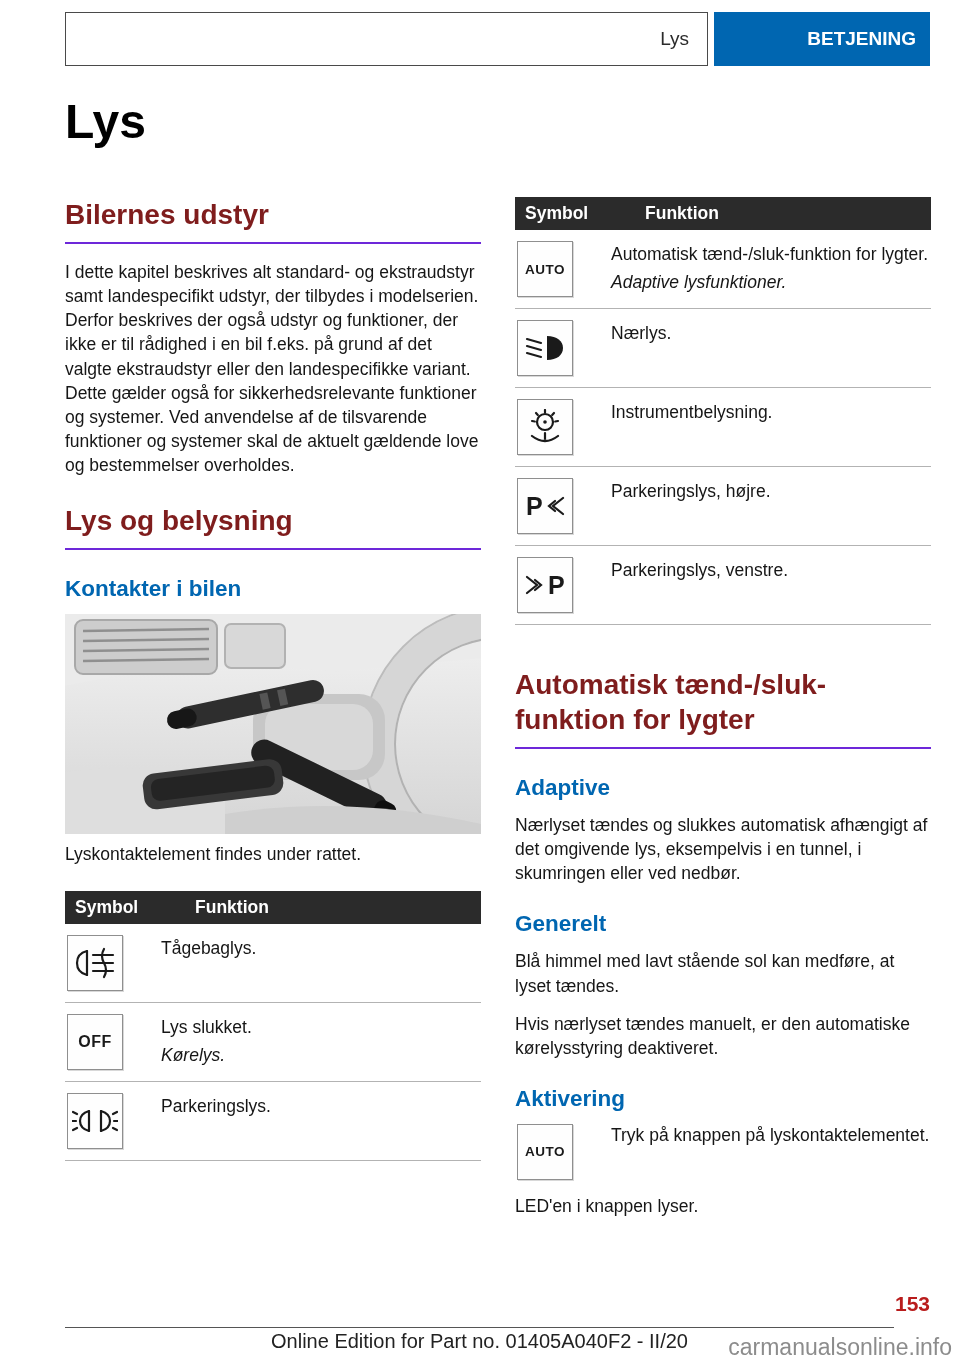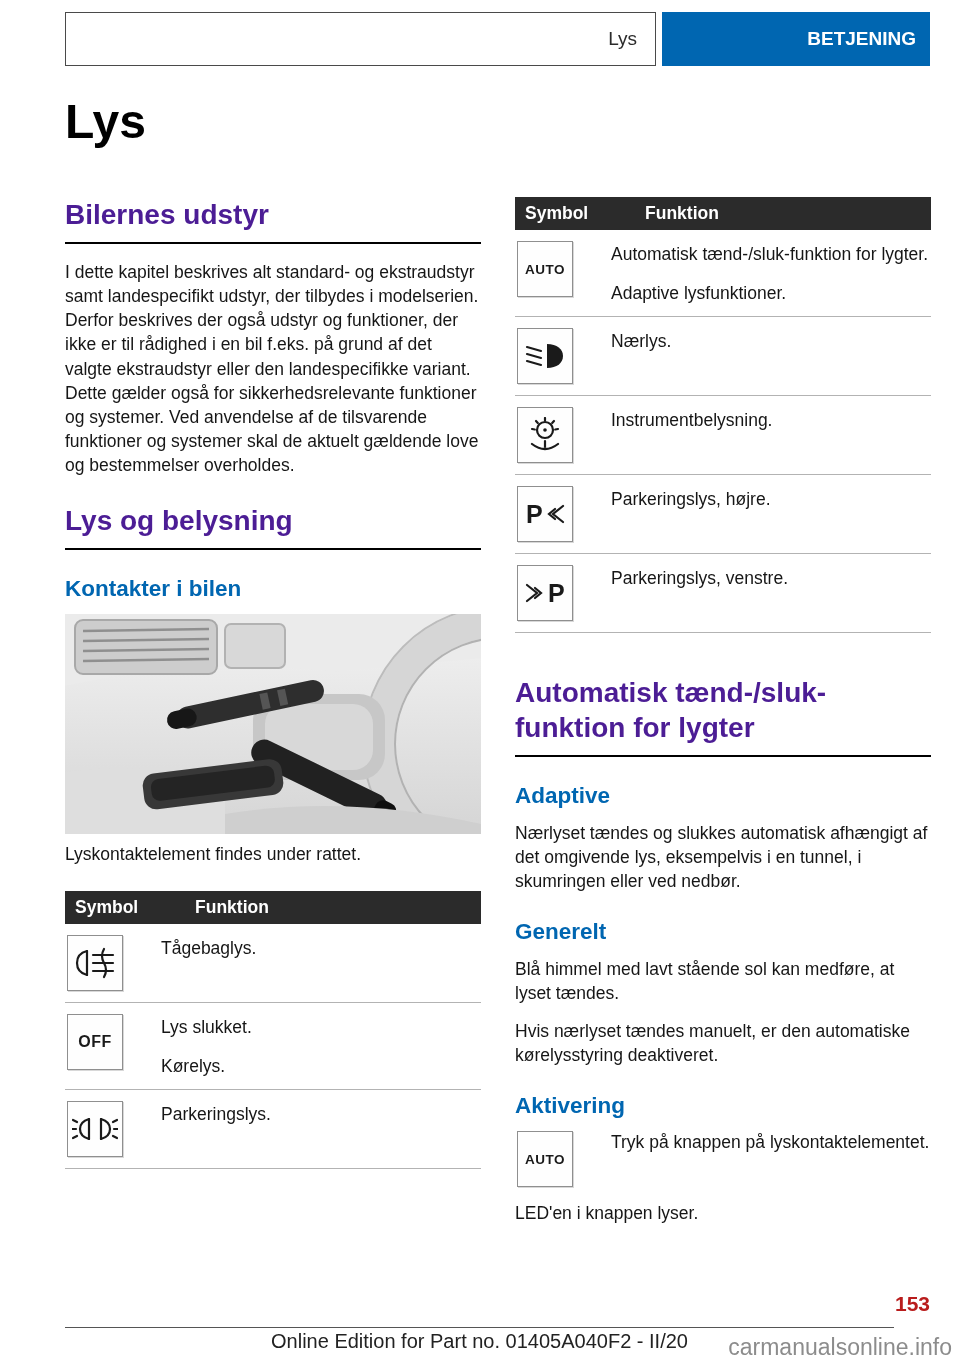--- a/index.html
+++ b/index.html
@@ -4,32 +4,32 @@
 <style>
   * { margin:0; padding:0; box-sizing:border-box; }
   html,body { background:#ffffff; }
   body { font-family:"Liberation Sans", sans-serif; color:#161616; }
   .page { position:relative; width:960px; height:1362px; background:#fff; overflow:hidden; }
 
   
   .header { position:absolute; top:12px; left:65px; right:30px; height:54px; display:flex; gap:6px; }
   .breadcrumb-box { flex:1; border:1px solid #4a4a4a; display:flex; align-items:center;
     justify-content:flex-end; padding-right:18px; font-size:19px; color:#2b2b2b; background:#fff; }
-  .chapter-box { width:268px; background:#0066b1; color:#fff; font-weight:bold; font-size:19px;
+  .chapter-box { width:216px; background:#0066b1; color:#fff; font-weight:bold; font-size:19px;
     display:flex; align-items:center; justify-content:flex-end; padding-right:14px; }
 
   
   .title { position:absolute; top:94px; left:65px; font-size:48px; font-weight:bold; color:#000; }
 
   
   .columns { position:absolute; top:197px; left:65px; width:866px; display:flex; gap:34px; }
   .col { width:416px; }
 
-  h2.section { color:#4c1d95; font-size:28px; font-weight:bold; line-height:1.25;
-    border-bottom:2px solid #000000; padding-bottom:10px; margin-bottom:16px; }
+  h2.section { color:#7f1d1d; font-size:28px; font-weight:bold; line-height:1.25;
+    border-bottom:2px solid #6d28d9; padding-bottom:10px; margin-bottom:16px; }
   h3.sub { color:#0066b1; font-size:22.5px; font-weight:bold; margin:26px 0 12px; }
   p.body { font-size:17.5px; line-height:1.38; color:#161616; margin-bottom:14px; hyphens:auto; }
   .mt26 { margin-top:26px; }
   .mt42 { margin-top:42px; }
 
   
   .photo-frame { width:416px; height:220px; margin-top:4px; overflow:hidden; }
   .photo-frame svg { display:block; }
   .caption { font-size:17.5px; color:#161616; margin-top:10px; }
 
@@ -41,21 +41,21 @@
   .sym-head .th-symbol { padding-left:10px; width:86px; }
   .t-row { display:flex; align-items:flex-start; padding:11px 0; border-bottom:1px solid #b3b3b3; }
   .icon-box { width:56px; height:56px; border:1px solid #8f8f8f; background:#fefefe;
     box-shadow:1px 1px 0 #d8d8d8; display:flex; align-items:center; justify-content:center;
     margin-left:2px; flex-shrink:0; }
   .icon-text { font-weight:bold; color:#1a1a1a; letter-spacing:0.5px; }
   .icon-text.off { font-size:16px; }
   .icon-text.auto { font-size:13.5px; }
   .t-text { margin-left:38px; padding-top:2px; }
   .t-text p { font-size:17.5px; line-height:1.3; color:#161616; }
-  .t-text p + p { margin-top:16px; }
+  .t-text p + p { margin-top:5px;font-style:italic; }
 
   
   .activation-row { display:flex; align-items:flex-start; margin-top:4px; }
   .activation-row .t-text { padding-top:0; }
   .note { margin-top:14px; }
 
   
   .page-number { position:absolute; right:30px; bottom:46px; font-size:21px; font-weight:bold; color:#b91c1c; }
   .footer-rule { position:absolute; left:65px; right:66px; bottom:34px; border-top:1px solid #555; }
   .edition { position:absolute; left:65px; right:66px; bottom:9px; text-align:center; font-size:20px; color:#222; }

